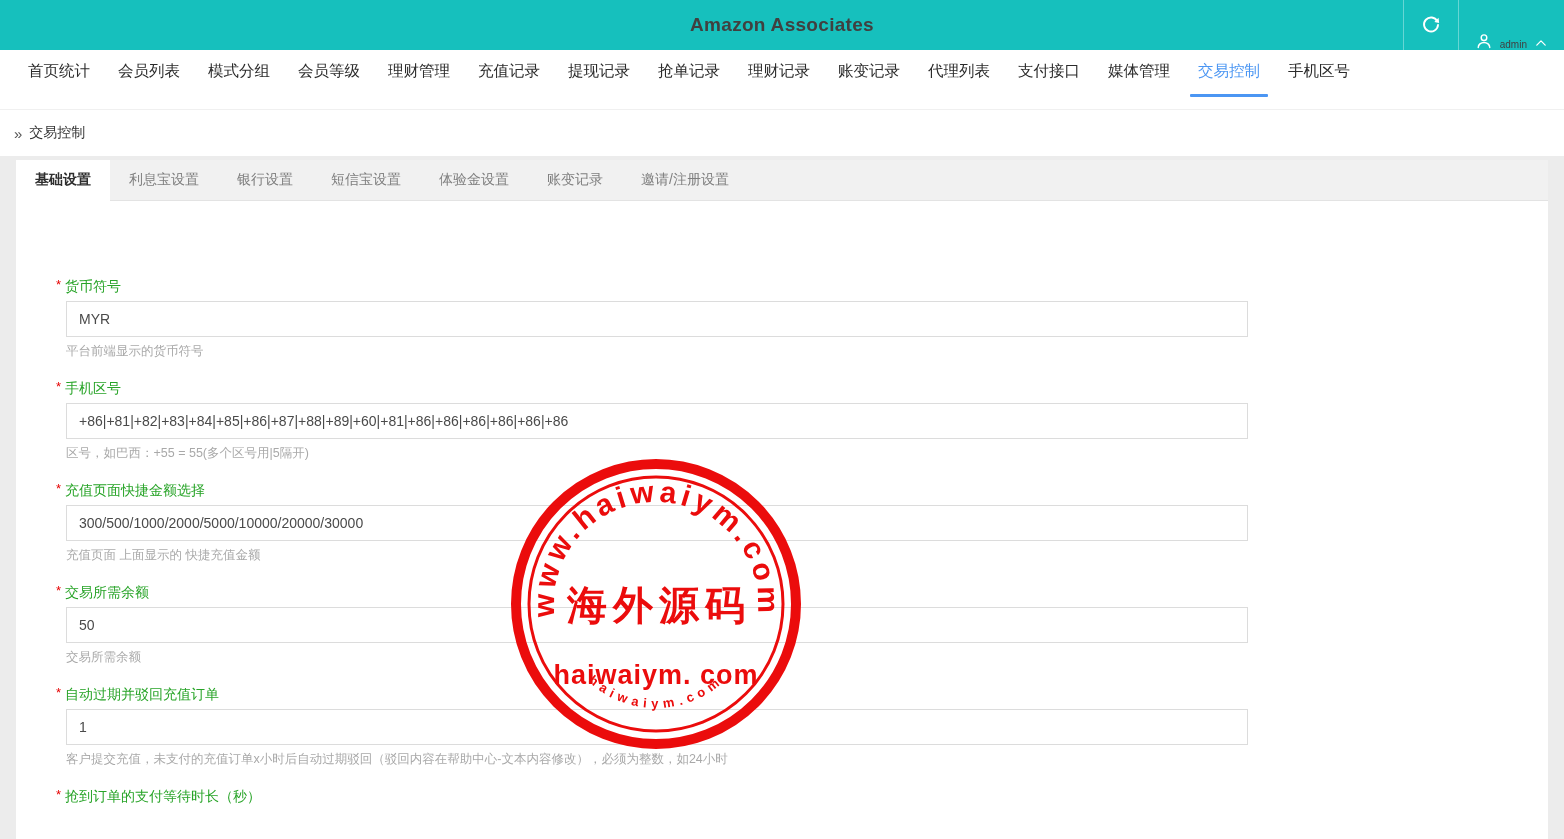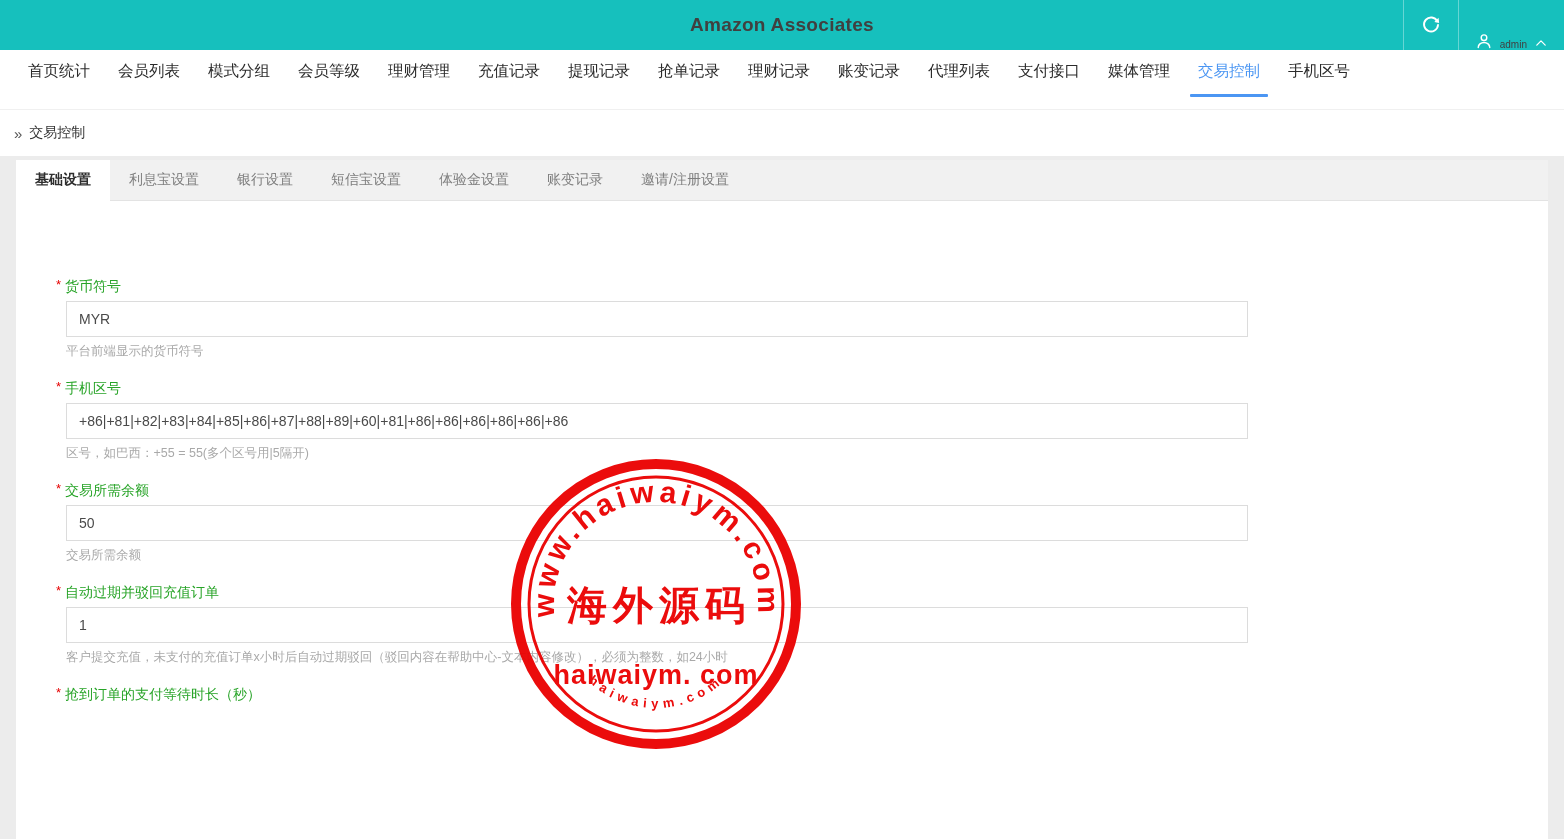--- a/index.html
+++ b/index.html
@@ -146,20 +146,25 @@
           <div class="field-label"><span class="req">*</span><span>货币符号</span></div>
           <input class="field-input" type="text" value="MYR" style="">
           <div class="field-help">平台前端显示的货币符号</div>
         </div>
         <div class="field">
           <div class="field-label"><span class="req">*</span><span>手机区号</span></div>
           <input class="field-input" type="text" value="+86|+81|+82|+83|+84|+85|+86|+87|+88|+89|+60|+81|+86|+86|+86|+86|+86|+86" style="">
           <div class="field-help">区号，如巴西：+55 = 55(多个区号用|5隔开)</div>
         </div>
         <div class="field">
+          <div class="field-label"><span class="req">*</span><span>充值页面快捷金额选择</span></div>
+          <input class="field-input" type="text" value="300/500/1000/2000/5000/10000/20000/30000" style="">
+          <div class="field-help">充值页面 上面显示的 快捷充值金额</div>
+        </div>
+        <div class="field">
           <div class="field-label"><span class="req">*</span><span>交易所需余额</span></div>
           <input class="field-input" type="text" value="50" style="">
           <div class="field-help">交易所需余额</div>
         </div>
         <div class="field">
           <div class="field-label"><span class="req">*</span><span>自动过期并驳回充值订单</span></div>
           <input class="field-input" type="text" value="1" style="">
           <div class="field-help">客户提交充值，未支付的充值订单x小时后自动过期驳回（驳回内容在帮助中心-文本内容修改），必须为整数，如24小时</div>
         </div>
         <div class="field">

